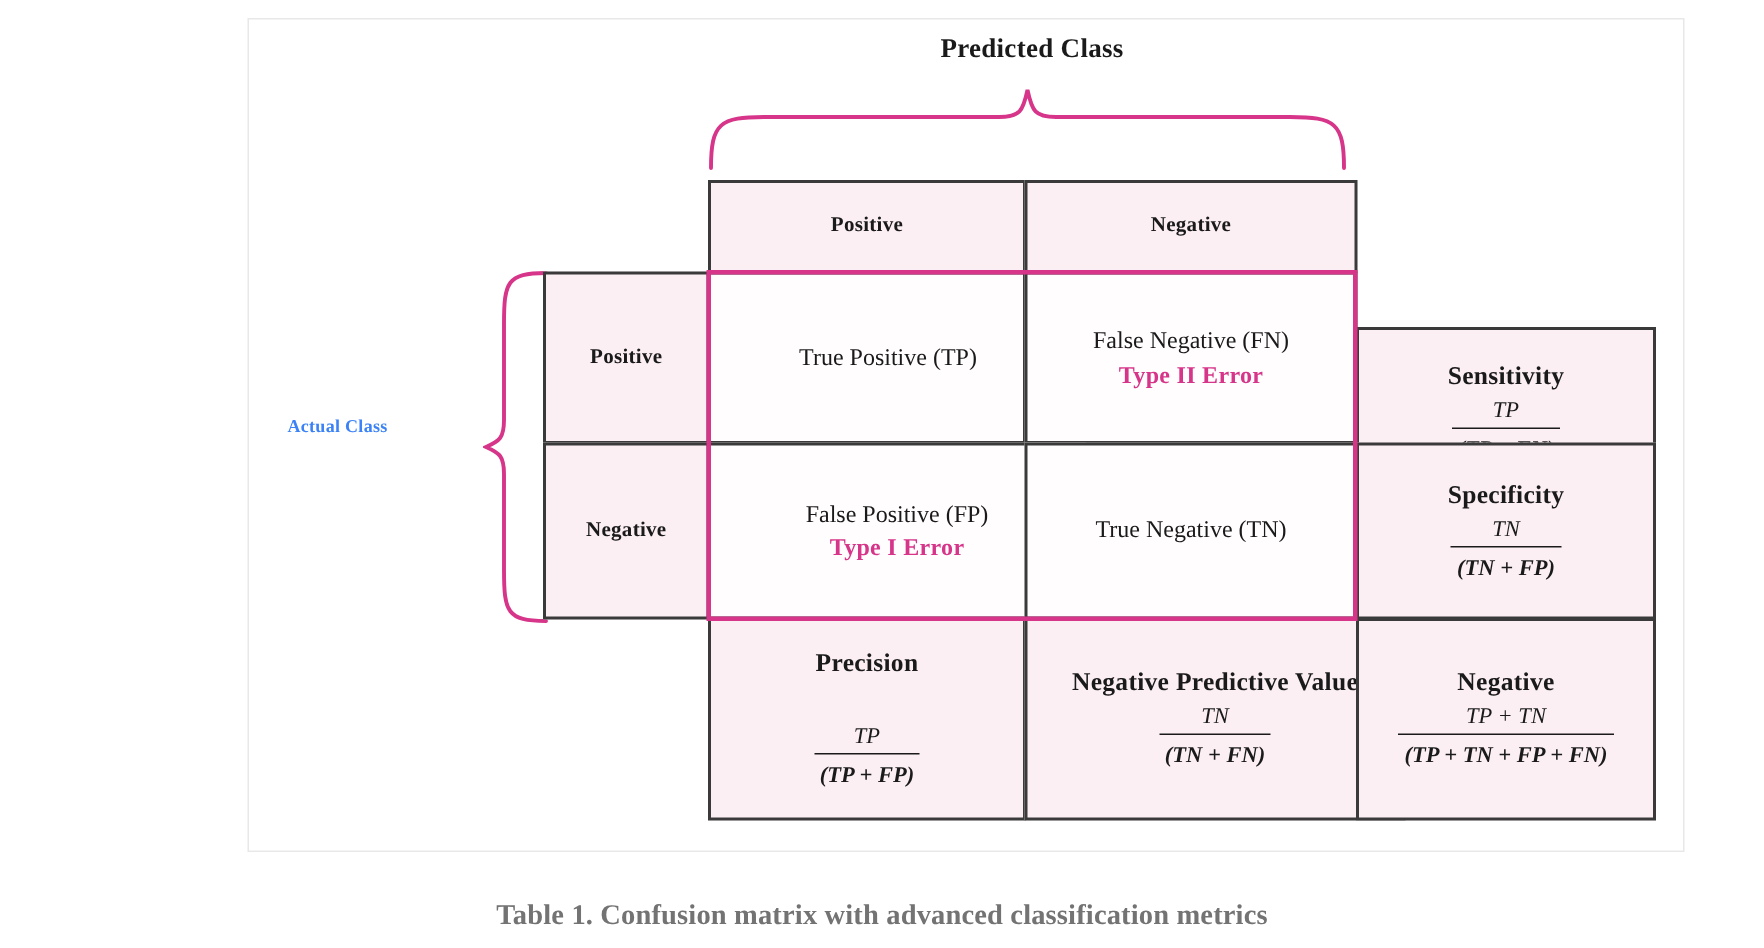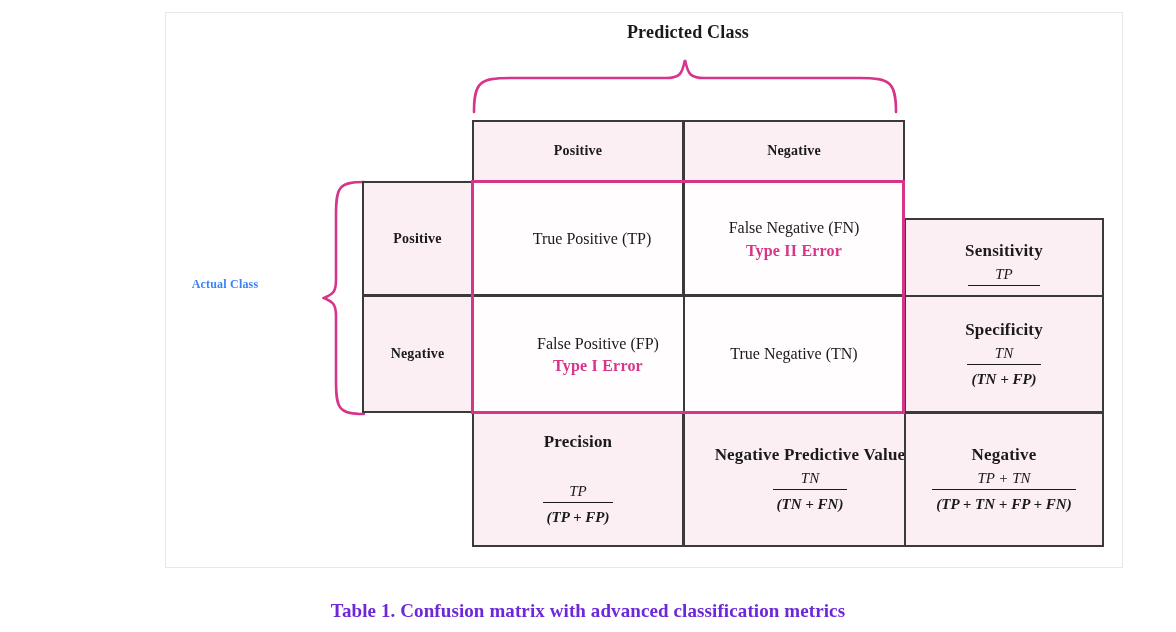--- a/index.html
+++ b/index.html
@@ -126,21 +126,21 @@
   }
 
   
   #caption{
     position:absolute;
     left:0; top:600px;
     width:1176px;
     text-align:center;
     font-size:19px;
     font-weight:bold;
-    color:#6d28d9;
+    color:#737373;
     letter-spacing:0.1px;
   }
 </style>
 </head>
 <body>
 
 <div id="figure-frame"></div>
 
 <div id="predicted-class-label">Predicted Class</div>
 

